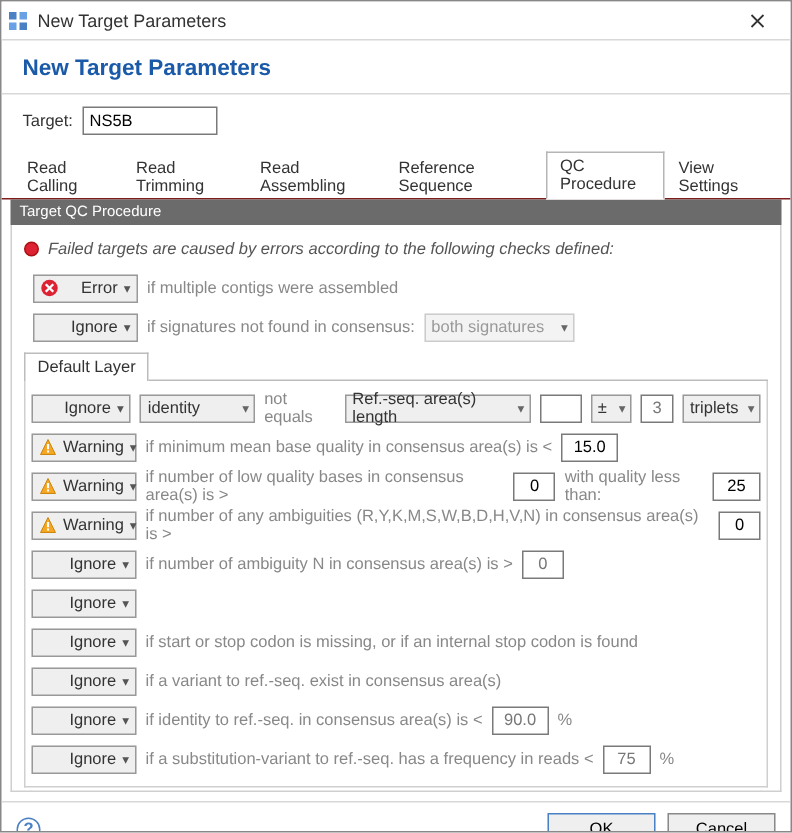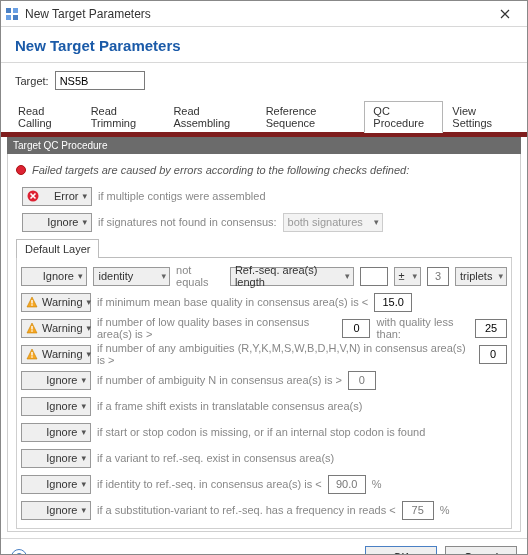--- a/index.html
+++ b/index.html
@@ -35,21 +35,21 @@
   
   .target-row { display:flex; align-items:center; gap:6px; padding: 0 14px 6px 14px;}
   .target-row label { color:#333; }
   input[type=text] {
     border:1px solid #7a7a7a; height:19px; padding:1px 4px; font:inherit;
     background:#fff;
   }
   input.ro { color:#777; }
   input.num { text-align:center; }
   
-  .tabs { display:flex; border-bottom:5px solid #7f1d1d; padding: 0 8px; gap:0; margin-top:4px;}
+  .tabs { display:flex; border-bottom:1px solid #7f1d1d; padding: 0 8px; gap:0; margin-top:4px;align-items:flex-end;}
   .tab {
     padding: 3px 8px; font-size:11px; color:#333; border:1px solid transparent;
     border-bottom:none; position:relative; top:1px; background:transparent;
   }
   .tab.active {
     border-color:#b5b5b5; background:#fff; border-bottom:1px solid #fff;
   }
   
   .section-head {
     background:#6b6b6b; color:#fff; font-size:10px; padding:3px 6px; margin:0 6px;
@@ -265,21 +265,20 @@
         <span class="desc">if number of ambiguity N in consensus area(s) is &gt;</span>
         <input type="text" class="ro num" style="width: 28px;" disabled="" value="0">
       </div>
 
       <div class="row">
         <div class="sev">
           <span class="ic"></span>
           <span class="lbl">Ignore</span>
           <span class="chev">▾</span>
         </div>
-        <span class="desc">if a frame shift exists in translatable consensus area(s)</span>
       </div>
 
       <div class="row">
         <div class="sev">
           <span class="ic"></span>
           <span class="lbl">Ignore</span>
           <span class="chev">▾</span>
         </div>
         <span class="desc">if start or stop codon is missing, or if an internal stop codon is found</span>
       </div>

